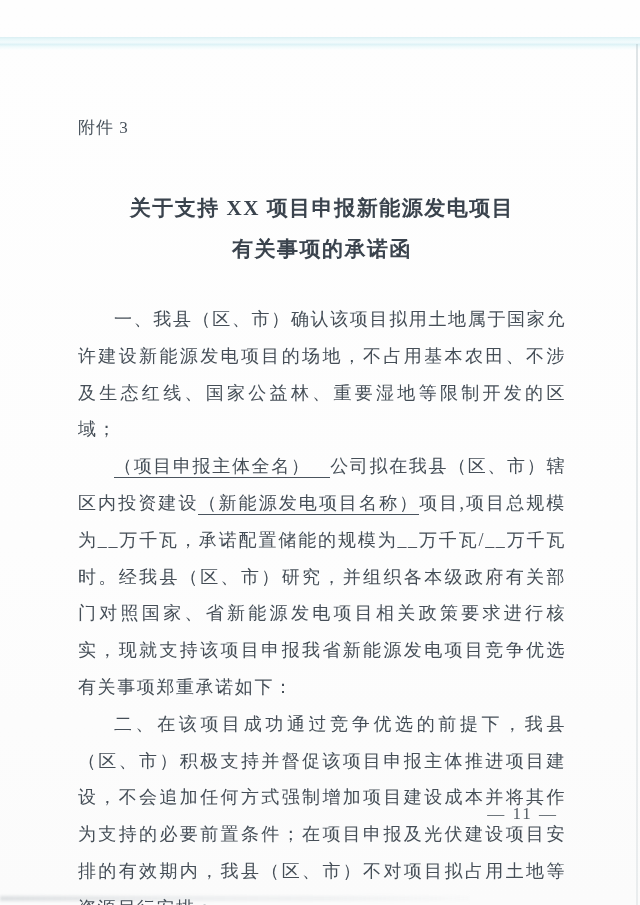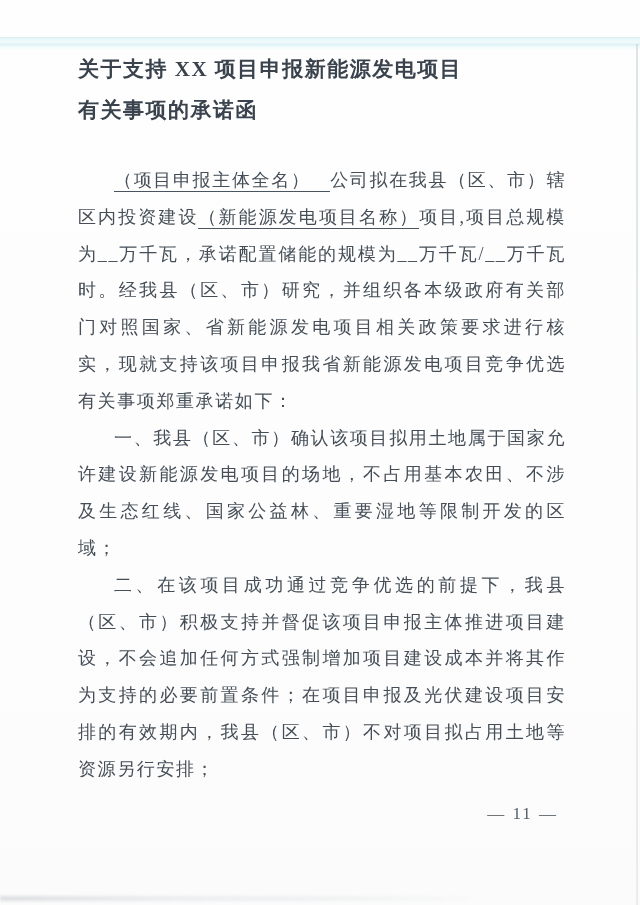--- a/index.html
+++ b/index.html
@@ -73,21 +73,21 @@
 
   .attachment-label {
     margin-top: 116px;
     font-size: 17px;
     letter-spacing: 1px;
     color: #4a545e;
   }
 
   .doc-title {
     margin-top: 49px;
-    text-align: left;
+    text-align: center;
     font-weight: bold;
     font-size: 21px;
     line-height: 41px;
     letter-spacing: 1.5px;
     color: #3a434d;
   }
 
   .doc-body {
     margin-top: 31px;
     font-size: 18px;
@@ -119,29 +119,30 @@
 <body>
 
 <div class="scan-page">
 
   <div class="scan-band-top"></div>
   <div class="scan-edge-right"></div>
   <div class="scan-shadow-bottom"></div>
 
   <div class="content">
 
+    <div class="attachment-label">附件 3</div>
 
     <div class="doc-title">
       <div>关于支持 XX 项目申报新能源发电项目</div>
       <div>有关事项的承诺函</div>
     </div>
 
     <div class="doc-body">
+        <p class="para"><span>一、我县（区、市）确认该项目拟用土地属于国家允许建设新能源发电项目的场地，不占用基本农田、不涉及生态红线、国家公益林、重要湿地等限制开发的区域；</span></p>
         <p class="para"><span class="underlined">（项目申报主体全名）　</span><span>公司拟在我县（区、市）辖区内投资建设</span><span class="underlined">（新能源发电项目名称）</span><span>项目,项目总规模为__万千瓦，承诺配置储能的规模为__万千瓦/__万千瓦时。经我县（区、市）研究，并组织各本级政府有关部门对照国家、省新能源发电项目相关政策要求进行核实，现就支持该项目申报我省新能源发电项目竞争优选有关事项郑重承诺如下：</span></p>
-        <p class="para"><span>一、我县（区、市）确认该项目拟用土地属于国家允许建设新能源发电项目的场地，不占用基本农田、不涉及生态红线、国家公益林、重要湿地等限制开发的区域；</span></p>
         <p class="para"><span>二、在该项目成功通过竞争优选的前提下，我县（区、市）积极支持并督促该项目申报主体推进项目建设，不会追加任何方式强制增加项目建设成本并将其作为支持的必要前置条件；在项目申报及光伏建设项目安排的有效期内，我县（区、市）不对项目拟占用土地等资源另行安排；</span></p>
       </div>
 
   </div>
 
   <div class="page-number">— 11 —</div>
 
 </div>
 
 </body></html>

